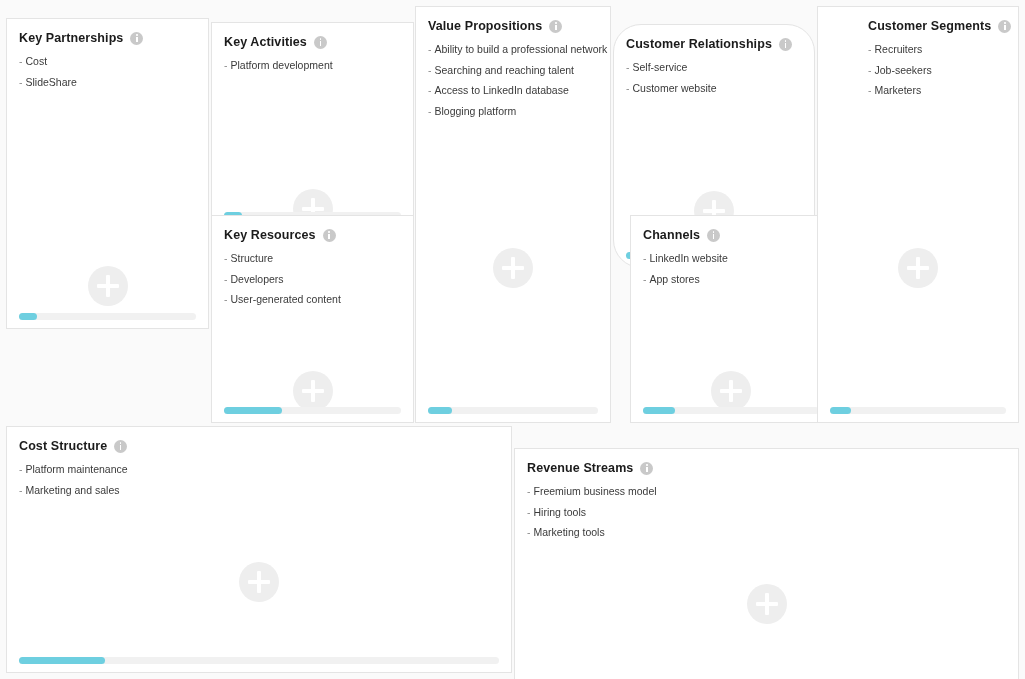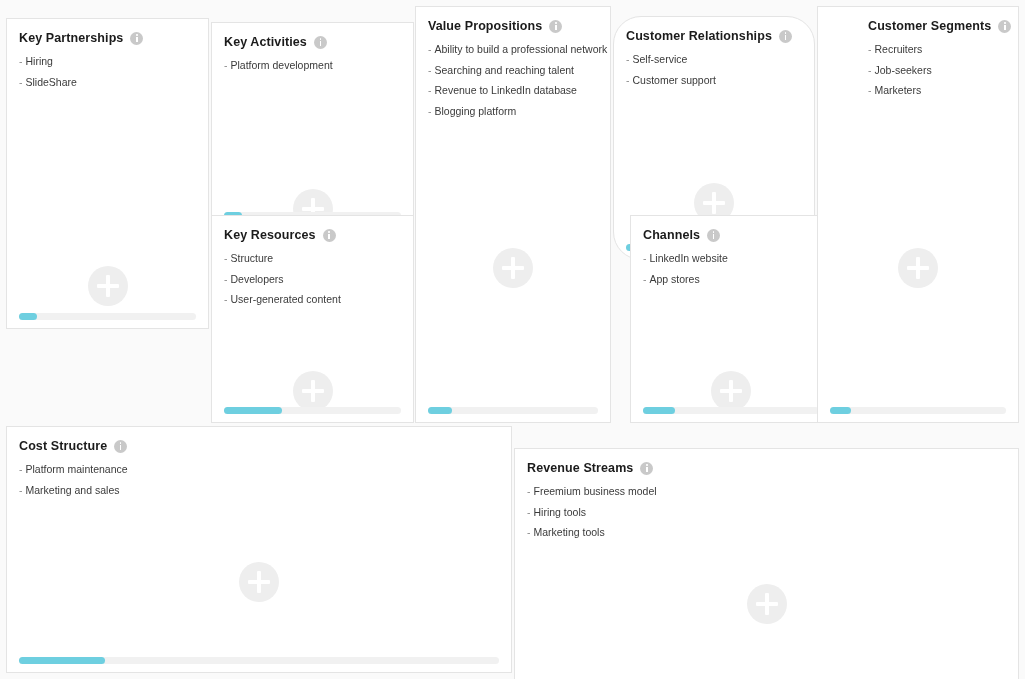--- a/index.html
+++ b/index.html
@@ -134,39 +134,39 @@
     background: #6ecfe0;
     min-width: 8px;
   }
 
   
   
   #p-partnerships { left: 6px;   top: 6px;  width: 203px; height: 311px; margin-top: 12px; }
   #p-activities   { left: 211px; top: 22px;  width: 203px; height: 206px; }
   #p-resources    { left: 211px; top: 215px;width: 203px; height: 208px; }
   #p-value        { left: 415px; top: 6px;  width: 196px; height: 417px; }
-  #p-relations    { left: 613px; top: 16px;  width: 202px; height: 244px; border-radius: 28px; }
+  #p-relations    { left: 613px; top: 24px;  width: 202px; height: 244px; border-radius: 28px; }
   #p-channels     { left: 630px; top: 215px;width: 202px; height: 208px; }
   #p-segments     { left: 817px; top: 6px;  width: 202px; height: 417px; padding-left: 38px; }
   
   #p-cost         { left: 6px;   top: 426px;width: 506px; height: 247px; }
   #p-revenue      { left: 514px; top: 448px;width: 505px; height: 247px; }
 </style>
 </head>
 <body>
 
 <div id="canvas">
 
   <section class="panel" id="p-partnerships">
     <div class="panel-head">
       <span class="panel-title">Key Partnerships</span>
       <span class="info-icon"></span>
     </div>
     <ul class="items">
-        <li><span class="dash">-</span><span>Hiring</span></li>
+        <li><span class="dash">-</span><span>Cost</span></li>
         <li><span class="dash">-</span><span>SlideShare</span></li>
       </ul>
     <div class="plus" style="top:247px"></div>
     <div class="bar-track">
       <div class="bar-fill" style="width: 10%;"></div>
     </div>
   </section>
 
   <section class="panel" id="p-activities">
     <div class="panel-head">
@@ -199,37 +199,37 @@
   </section>
 
   <section class="panel" id="p-value">
     <div class="panel-head">
       <span class="panel-title">Value Propositions</span>
       <span class="info-icon"></span>
     </div>
     <ul class="items">
         <li><span class="dash">-</span><span>Ability to build a professional network</span></li>
         <li><span class="dash">-</span><span>Searching and reaching talent</span></li>
-        <li><span class="dash">-</span><span>Revenue to LinkedIn database</span></li>
+        <li><span class="dash">-</span><span>Access to LinkedIn database</span></li>
         <li><span class="dash">-</span><span>Blogging platform</span></li>
       </ul>
     <div class="plus" style="top:241px"></div>
     <div class="bar-track">
       <div class="bar-fill" style="width: 14%;"></div>
     </div>
   </section>
 
   <section class="panel" id="p-relations">
     <div class="panel-head">
       <span class="panel-title">Customer Relationships</span>
       <span class="info-icon"></span>
     </div>
     <ul class="items">
         <li><span class="dash">-</span><span>Self-service</span></li>
-        <li><span class="dash">-</span><span>Customer support</span></li>
+        <li><span class="dash">-</span><span>Customer website</span></li>
       </ul>
     <div class="plus" style="top:166px"></div>
     <div class="bar-track">
       <div class="bar-fill" style="width: 18%;"></div>
     </div>
   </section>
 
   <section class="panel" id="p-channels">
     <div class="panel-head">
       <span class="panel-title">Channels</span>

